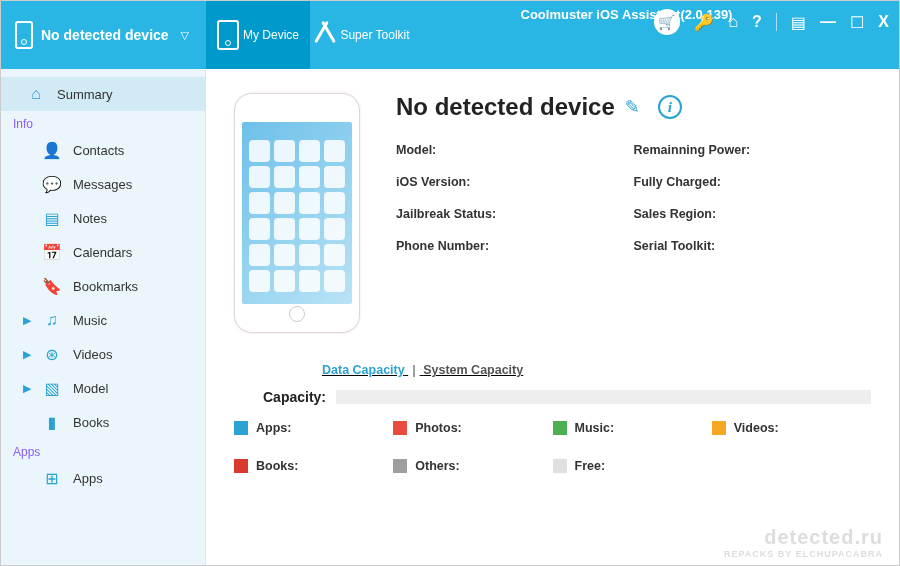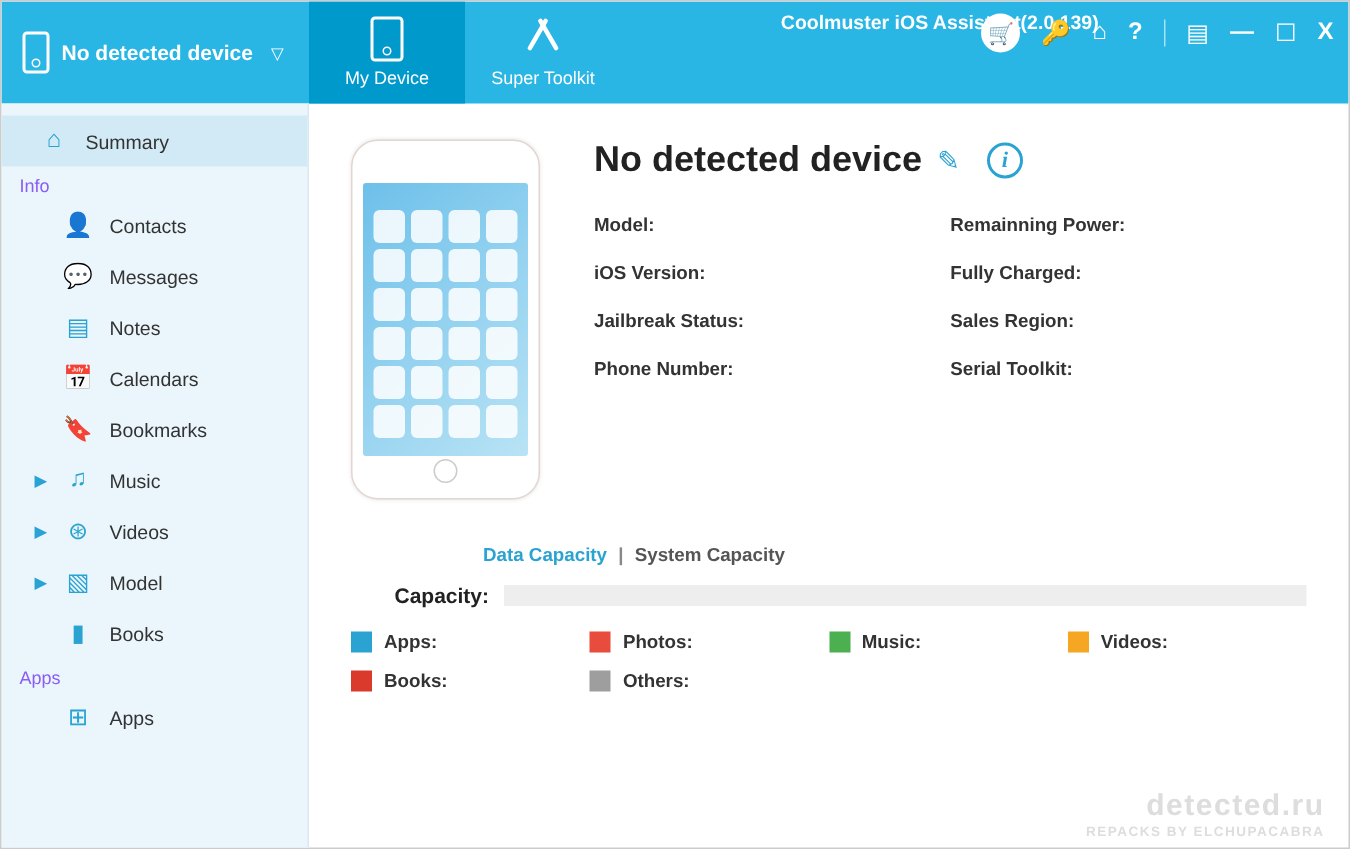--- a/index.html
+++ b/index.html
@@ -7,21 +7,21 @@
 
 
 .header { height:68px; background:#29b6e5; display:flex; color:#fff; }
 .device-select { width:205px; display:flex; align-items:center; padding:0 14px; gap:8px; cursor:pointer; }
 .device-select .phone-icon { width:18px; height:28px; border:2px solid #fff; border-radius:3px; position:relative; }
 .device-select .phone-icon::after { content:""; position:absolute; bottom:2px; left:50%; transform:translateX(-50%); width:4px; height:4px; border:1px solid #fff; border-radius:50%; }
 .device-select .label { font-size:14px; font-weight:bold; color:#fff; }
 .device-select .chev { font-size:11px; margin-left:4px; }
 
 .tabs { display:flex; }
-.tab { width:104px; display:flex; flex-direction:column; align-items:center; justify-content:center; gap:4px; cursor:pointer; font-size:12px; color:#fff; }
+.tab { width:104px; display:flex; flex-direction:row; align-items:center; justify-content:center; gap:4px; cursor:pointer; font-size:12px; color:#fff; }
 .tab.active { background:#0099cc; }
 .tab .ticon { width:22px; height:30px; }
 .phone-ticon { width:18px; height:28px; border:2px solid #fff; border-radius:3px; position:relative; }
 .phone-ticon::after { content:""; position:absolute; bottom:2px; left:50%; transform:translateX(-50%); width:4px; height:4px; border:1px solid #fff; border-radius:50%; }
 .tools-ticon { width:24px; height:24px; position:relative; }
 .tools-ticon::before,.tools-ticon::after{ content:""; position:absolute; background:#fff; }
 .tools-ticon::before{ width:3px; height:24px; left:6px; top:0; transform:rotate(30deg); border-radius:2px;}
 .tools-ticon::after{ width:3px; height:24px; right:6px; top:0; transform:rotate(-30deg); border-radius:2px;}
 
 .title { flex:1; text-align:center; font-size:13px; font-weight:bold; color:#fff; padding-top:6px; padding-right:60px;}
@@ -54,30 +54,30 @@
 .info-col { flex:1; }
 .dev-title { display:flex; align-items:center; gap:10px; margin-bottom:22px; }
 .dev-title h2 { font-size:24px; color:#222; font-weight:bold; }
 .edit-ic { color:#2aa3d3; font-size:18px; cursor:pointer; }
 .info-ic { width:24px; height:24px; border:2px solid #2aa3d3; border-radius:50%; color:#2aa3d3; font-style:italic; font-weight:bold; font-family:Georgia,serif; display:flex; align-items:center; justify-content:center; font-size:15px; cursor:pointer; margin-left:8px;}
 
 .spec-grid { display:grid; grid-template-columns:1fr 1fr; row-gap:18px; font-size:12.5px; color:#333; font-weight:bold;}
 .spec-grid div{white-space:nowrap;}
 
 
-.cap-tabs { margin-top:30px; font-size:12.5px; font-weight:bold; text-align:left; padding-left:88px; }
+.cap-tabs { margin-top:30px; font-size:12.5px; font-weight:bold; text-align:left; padding-left:88px;text-decoration:underline; }
 .cap-tabs .ct { color:#2aa3d3; cursor:pointer; }
 .cap-tabs .sep2 { color:#888; margin:0 4px; }
 .cap-tabs .ct2 { color:#555; cursor:pointer; }
 
 .cap-bar-row { display:flex; align-items:center; gap:10px; margin-top:12px;margin-left:29px; }
 .cap-label { font-size:14px; font-weight:bold; color:#222; }
 .cap-bar { flex:1; height:14px; background:#eeeeee; }
 
-.legend { margin-top:16px; display:grid; grid-template-columns:repeat(4,1fr); row-gap:12px; font-size:12.5px; font-weight:bold; color:#333;}
+.legend { margin-top:16px; display:grid; grid-template-columns:repeat(4,1fr); row-gap:24px; font-size:12.5px; font-weight:bold; color:#333;}
 .lg { display:flex; align-items:center; gap:8px; }
 .sw { width:14px; height:14px; }
 
 .watermark { position:absolute; right:16px; bottom:8px; text-align:right; color:#ddd; font-weight:bold; letter-spacing:1px; pointer-events:none;}
 .watermark .w1{font-size:20px;}
 .watermark .w2{font-size:9px;}
 </style>
 </head>
 <body>
 
@@ -246,20 +246,24 @@
           <span>Videos:</span>
         </div>
       <div class="lg">
           <span class="sw" style="background:#d93a2b"></span>
           <span>Books:</span>
         </div>
       <div class="lg">
           <span class="sw" style="background:#9e9e9e"></span>
           <span>Others:</span>
         </div>
+      <div class="lg">
+          <span class="sw" style="background:#e0e0e0"></span>
+          <span>Free:</span>
+        </div>
     </div>
 
     <div class="watermark">
       <div class="w1">detected.ru</div>
       <div class="w2">REPACKS BY ELCHUPACABRA</div>
     </div>
   </div>
 </div>
 
 </body></html>

